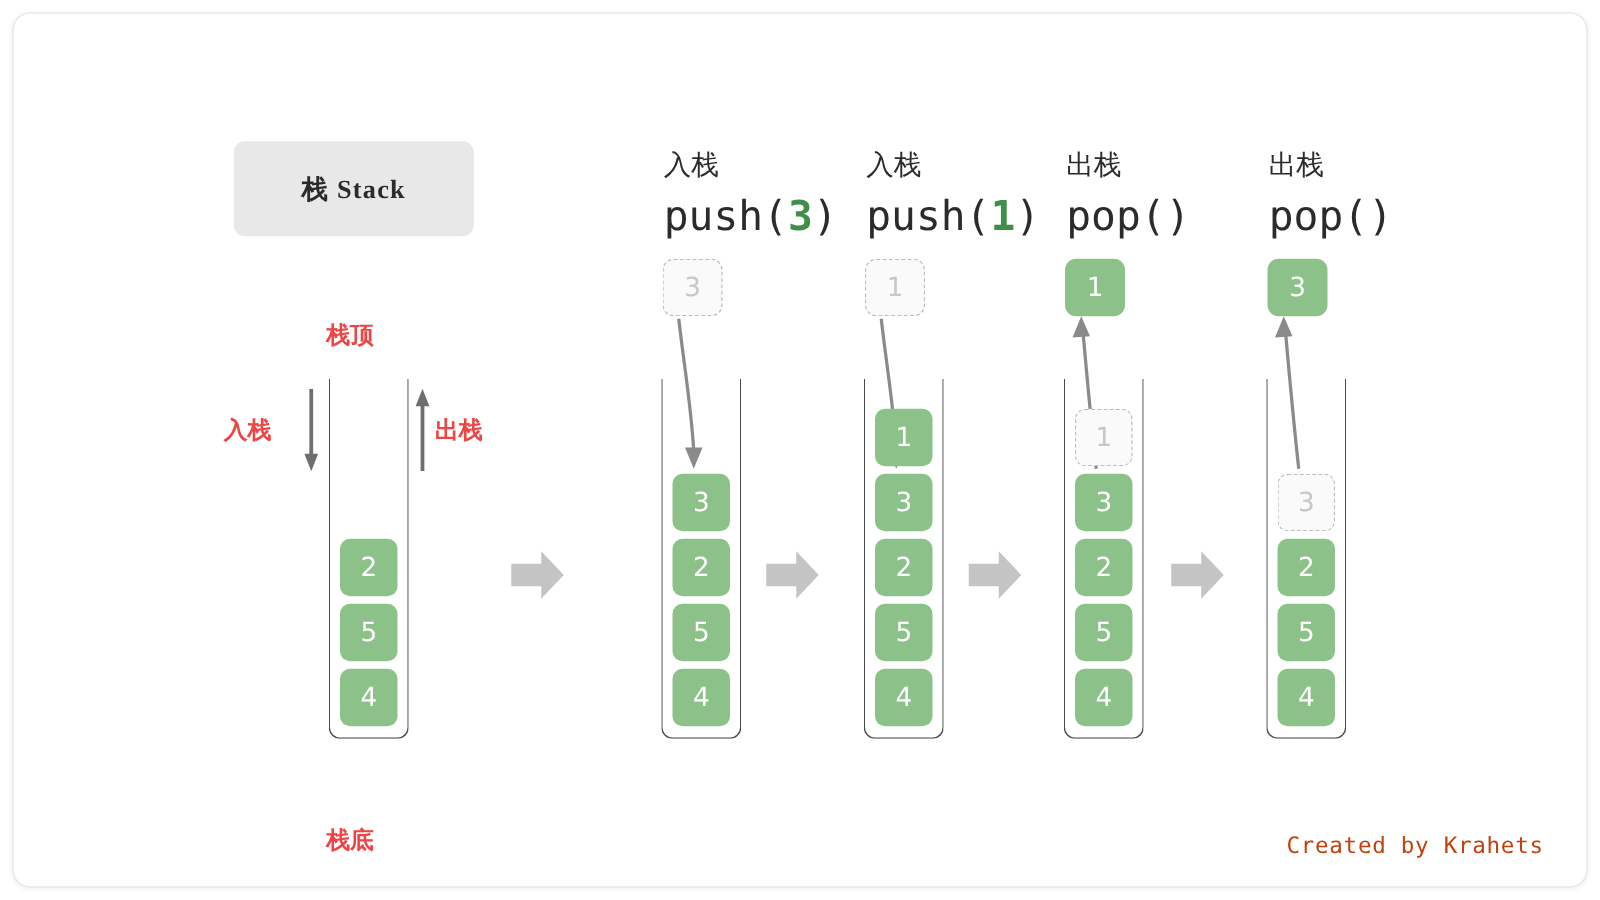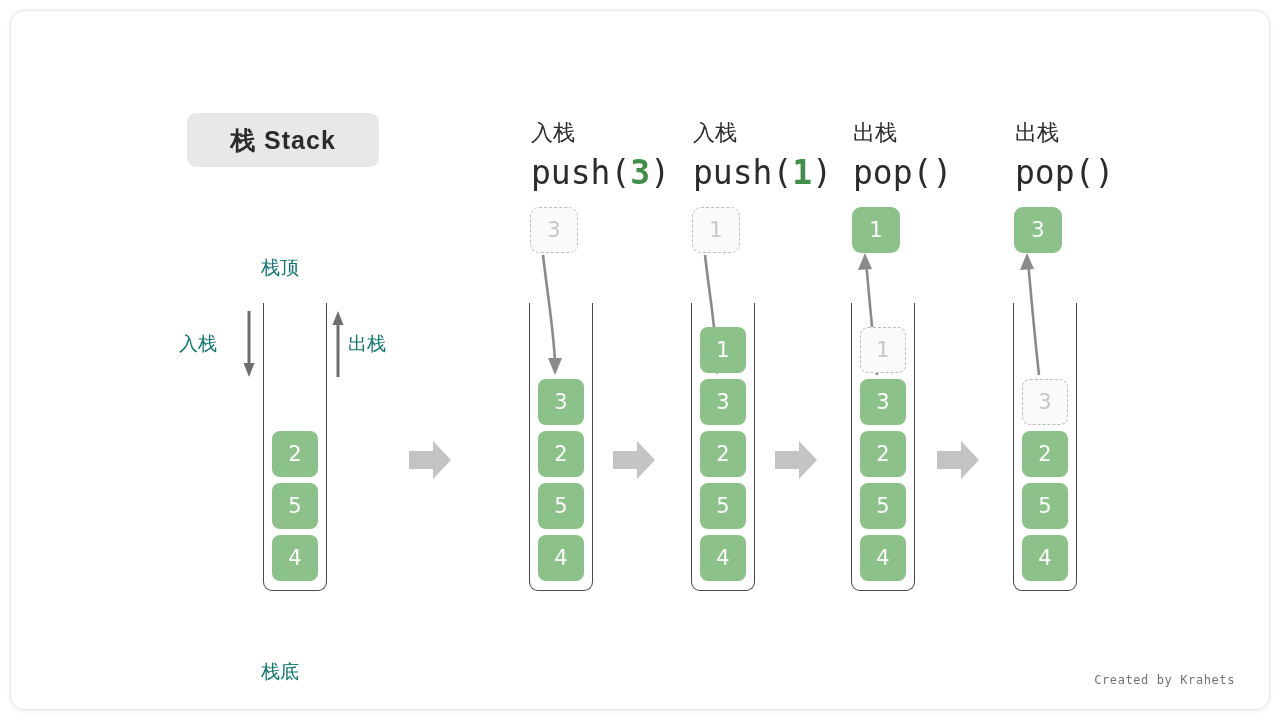--- a/index.html
+++ b/index.html
@@ -23,35 +23,35 @@
     border:1px solid #e6e6e6;
     border-radius:14px;
     box-shadow:0 1px 4px rgba(0,0,0,0.07);
     overflow:hidden;
   }
 
   
   .title-chip{
     position:absolute;
     left:176px;top:102px;
-    width:192px;height:54px;
+    width:192px;height:76px;
     background:#e8e8e8;
     border-radius:9px;
     display:flex;align-items:center;justify-content:center;
-    font-family:Liberation Sans, sans-serif;
-    font-size:25px;font-weight:bold;
+    font-family:Liberation Serif, serif;
+    font-size:21px;font-weight:bold;
     color:#2b2b2b;
     letter-spacing:1px;
   }
 
   
   .lbl{
     position:absolute;
-    font-weight:normal;
-    color:#0f766e;
+    font-weight:bold;
+    color:#ef4444;
     font-size:19px;
     white-space:nowrap;
   }
   #label-top{left:250px;top:244px;}
   #label-bottom{left:250px;top:648px;}
   #label-push-side{left:168px;top:320px;font-size:19px;}
   #label-pop-side{left:337px;top:320px;font-size:19px;}
 
   
   .side-arrow{position:absolute;width:14px;}
@@ -138,22 +138,22 @@
   .motion{position:absolute;pointer-events:none;}
 
   
   .sep-arrow{position:absolute;top:428px;width:46px;height:42px;}
 
   
   #credit{
     position:absolute;
     right:34px;bottom:22px;
     font-family:"DejaVu Sans Mono","Liberation Mono",monospace;
-    font-size:12px;
-    color:#737373;
+    font-size:18px;
+    color:#c2410c;
     letter-spacing:0.6px;
   }
 </style>
 </head>
 <body>
 
 <div id="stage">
   <div class="card">
 
     <div class="title-chip">栈 Stack</div>

